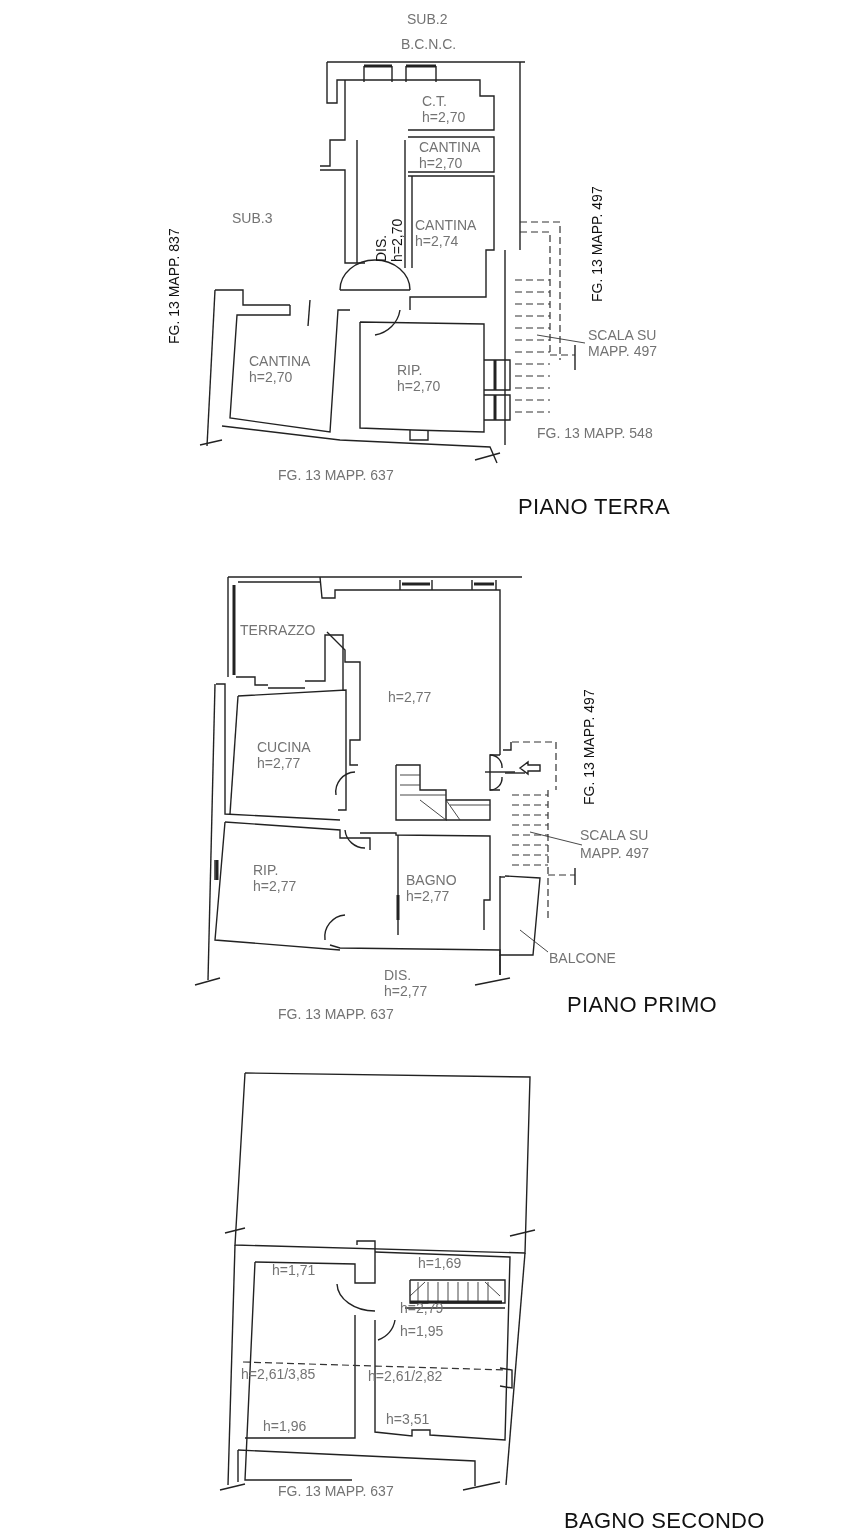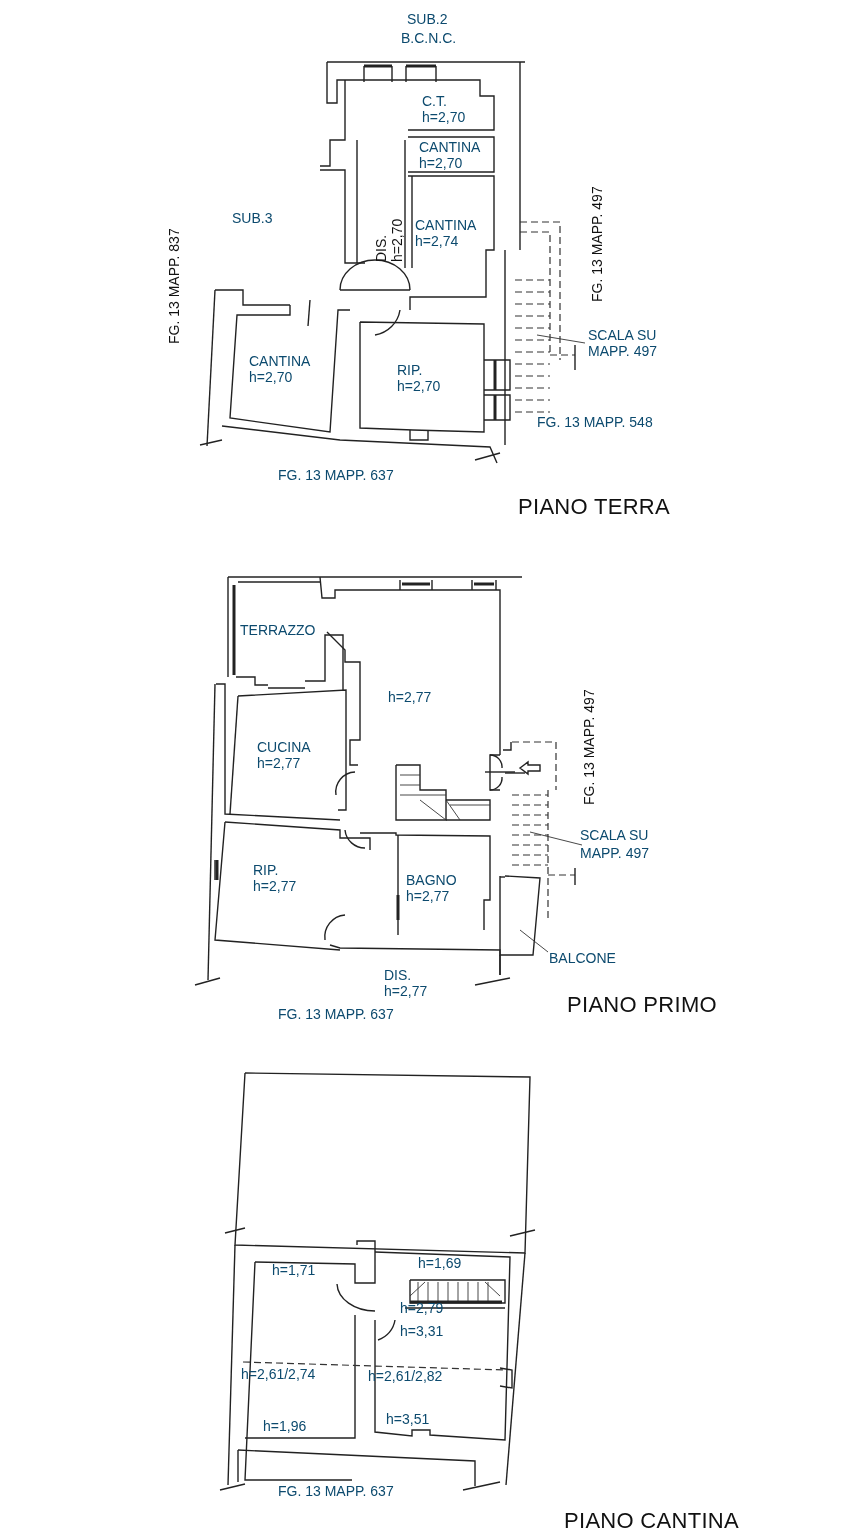--- a/index.html
+++ b/index.html
@@ -2,21 +2,21 @@
 <html><head>
 <meta charset="utf-8">
 <style>
   html,body{margin:0;padding:0;background:#ffffff;}
   body{width:843px;height:1536px;position:relative;overflow:hidden;font-family:"Liberation Sans","DejaVu Sans",sans-serif;color:#111;}
   svg.plan{position:absolute;left:0;top:0;width:843px;height:1536px;}
   .w{fill:none;stroke:#222;stroke-width:1.4;}
   .t{fill:none;stroke:#222;stroke-width:3;}
   .d{fill:none;stroke:#333;stroke-width:1.2;stroke-dasharray:7 4;}
   .th{fill:none;stroke:#333;stroke-width:0.9;}
-  .lbl{position:absolute;font-size:14px;line-height:15px;white-space:nowrap;color:#0c4a6e;}
+  .lbl{position:absolute;font-size:14px;line-height:15px;white-space:nowrap;color:#737373;}
   .vert{position:absolute;font-size:14px;white-space:nowrap;transform-origin:left top;transform:rotate(-90deg);color:#111;}
   .title{position:absolute;font-size:22px;letter-spacing:0.3px;white-space:nowrap;color:#111;}
 </style>
 </head>
 <body>
 
 <svg class="plan" viewBox="0 0 843 1536">
 
   <g>
     <polyline class="w" points="327,62 525,62"></polyline>
@@ -168,39 +168,39 @@
     <polyline class="w" points="500,1368 512,1370 512,1388 500,1386"></polyline>
     <polyline class="w" points="238,1450 475,1461 475,1486"></polyline>
     <polyline class="w" points="238,1450 238,1482"></polyline>
     <polyline class="w" points="220,1490 245,1484"></polyline>
     <polyline class="w" points="463,1490 500,1482"></polyline>
   </g>
 </svg>
 
 <div>
   <span class="lbl" style="left:407px;top:12px">SUB.2</span>
-  <span class="lbl" style="left:401px;top:31px">B.C.N.C.</span>
+  <span class="lbl" style="left:401px;top:37px">B.C.N.C.</span>
   <span class="lbl" style="left:232px;top:211px">SUB.3</span>
   <span class="lbl" style="left:422px;top:94px">C.T.</span>
   <span class="lbl" style="left:422px;top:110px">h=2,70</span>
   <span class="lbl" style="left:419px;top:140px">CANTINA</span>
   <span class="lbl" style="left:419px;top:156px">h=2,70</span>
   <span class="lbl" style="left:415px;top:218px">CANTINA</span>
   <span class="lbl" style="left:415px;top:234px">h=2,74</span>
   <span class="vert" style="left:373px;top:262px">DIS.</span>
   <span class="vert" style="left:389px;top:262px">h=2,70</span>
   <span class="lbl" style="left:249px;top:354px">CANTINA</span>
   <span class="lbl" style="left:249px;top:370px">h=2,70</span>
   <span class="lbl" style="left:397px;top:363px">RIP.</span>
   <span class="lbl" style="left:397px;top:379px">h=2,70</span>
   <span class="lbl" style="left:588px;top:328px">SCALA SU</span>
   <span class="lbl" style="left:588px;top:344px">MAPP. 497</span>
   <span class="vert" style="left:166px;top:344px">FG. 13 MAPP. 837</span>
   <span class="vert" style="left:589px;top:302px">FG. 13 MAPP. 497</span>
-  <span class="lbl" style="left:537px;top:415px">FG. 13 MAPP. 548</span>
+  <span class="lbl" style="left:537px;top:426px">FG. 13 MAPP. 548</span>
   <span class="lbl" style="left:278px;top:468px">FG. 13 MAPP. 637</span>
   <span class="title" style="left:518px;top:494px">PIANO TERRA</span>
 </div>
 
 <div>
   <span class="lbl" style="left:240px;top:623px">TERRAZZO</span>
   <span class="lbl" style="left:388px;top:690px">h=2,77</span>
   <span class="lbl" style="left:257px;top:740px">CUCINA</span>
   <span class="lbl" style="left:257px;top:756px">h=2,77</span>
   <span class="lbl" style="left:253px;top:863px">RIP.</span>
@@ -214,20 +214,20 @@
   <span class="lbl" style="left:580px;top:846px">MAPP. 497</span>
   <span class="vert" style="left:581px;top:805px">FG. 13 MAPP. 497</span>
   <span class="lbl" style="left:278px;top:1007px">FG. 13 MAPP. 637</span>
   <span class="title" style="left:567px;top:992px">PIANO PRIMO</span>
 </div>
 
 <div>
   <span class="lbl" style="left:272px;top:1263px">h=1,71</span>
   <span class="lbl" style="left:418px;top:1256px">h=1,69</span>
   <span class="lbl" style="left:400px;top:1301px">h=2,79</span>
-  <span class="lbl" style="left:400px;top:1324px">h=3,31</span>
-  <span class="lbl" style="left:241px;top:1367px">h=2,61/2,74</span>
+  <span class="lbl" style="left:400px;top:1324px">h=1,95</span>
+  <span class="lbl" style="left:241px;top:1367px">h=2,61/3,85</span>
   <span class="lbl" style="left:368px;top:1369px">h=2,61/2,82</span>
   <span class="lbl" style="left:263px;top:1419px">h=1,96</span>
   <span class="lbl" style="left:386px;top:1412px">h=3,51</span>
   <span class="lbl" style="left:278px;top:1484px">FG. 13 MAPP. 637</span>
-  <span class="title" style="left:564px;top:1508px">PIANO CANTINA</span>
+  <span class="title" style="left:564px;top:1508px">BAGNO SECONDO</span>
 </div>
 
 </body></html>

